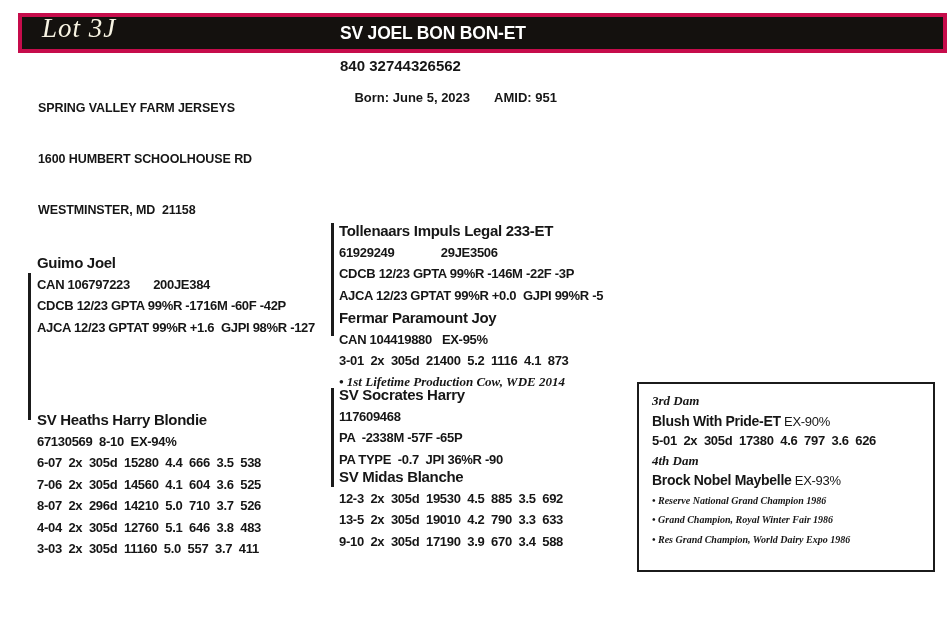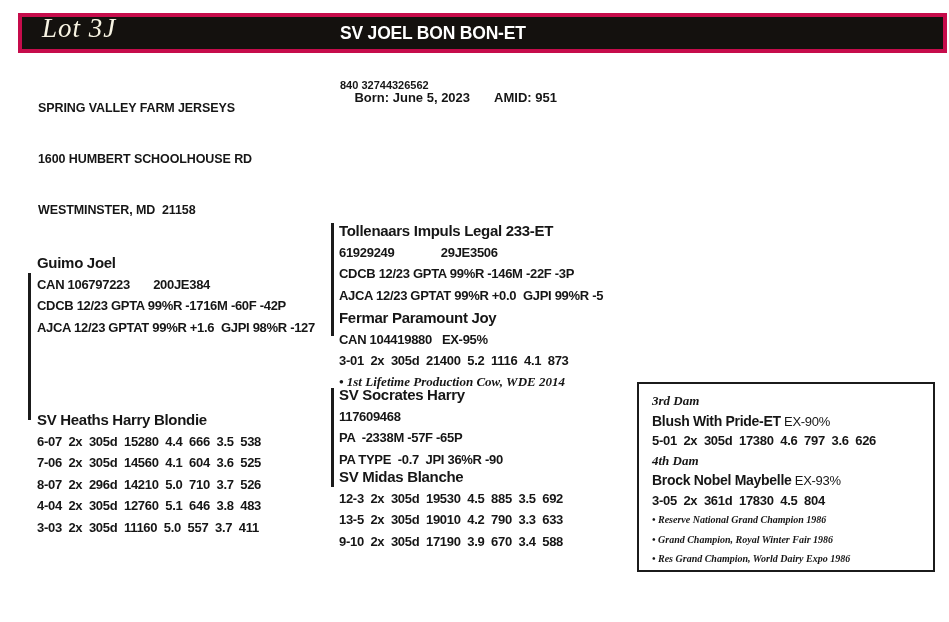--- a/index.html
+++ b/index.html
@@ -21,21 +21,21 @@
     position:absolute; left:318px; top:6px;
     font-size:17.5px; font-weight:bold; color:#ffffff; letter-spacing:-0.2px;
     white-space:pre;
   }
   
   .breeder {
     position:absolute; left:38px; top:66px;
     font-size:12.5px; font-weight:bold; line-height:17px; letter-spacing:-0.1px;
     white-space:pre;
   }
-  .regline { position:absolute; left:340px; top:57px; font-size:11px; font-weight:bold; white-space:pre;margin-top:22px; }
+  .regline { position:absolute; left:340px; top:57px; font-size:15px; font-weight:bold; white-space:pre; }
   .bornline { position:absolute; left:340px; top:75px; font-size:13px; font-weight:bold; white-space:pre; }
   .bornline .amid { margin-left:24px; }
   
   .block { position:absolute; }
   .btitle { font-size:15px; font-weight:bold; line-height:21.5px; letter-spacing:-0.3px; white-space:pre; }
   .pline  { font-size:13px; font-weight:bold; line-height:21.5px; letter-spacing:-0.3px; white-space:pre; }
   .note {
     font-family:"Liberation Serif", serif; font-style:italic; font-weight:bold;
     font-size:13px; line-height:20.5px; letter-spacing:0; white-space:normal;
   }
@@ -94,20 +94,21 @@
 
   <div class="block" id="blk-sire">
     <div class="btitle">Guimo Joel</div>
     <div class="pline">CAN 106797223       200JE384</div>
     <div class="pline">CDCB 12/23 GPTA 99%R -1716M -60F -42P</div>
     <div class="pline">AJCA 12/23 GPTAT 99%R +1.6  GJPI 98%R -127</div>
   </div>
 
   <div class="block" id="blk-dam">
     <div class="btitle">SV Heaths Harry Blondie</div>
+    <div class="pline">67130569  8-10  EX-94%</div>
     <div class="pline">6-07  2x  305d  15280  4.4  666  3.5  538</div>
     <div class="pline">7-06  2x  305d  14560  4.1  604  3.6  525</div>
     <div class="pline">8-07  2x  296d  14210  5.0  710  3.7  526</div>
     <div class="pline">4-04  2x  305d  12760  5.1  646  3.8  483</div>
     <div class="pline">3-03  2x  305d  11160  5.0  557  3.7  411</div>
   </div>
 
   <div class="block" id="blk-sire-sire">
     <div class="btitle">Tollenaars Impuls Legal 233-ET</div>
     <div class="pline">61929249              29JE3506</div>
@@ -135,19 +136,18 @@
     <div class="pline">13-5  2x  305d  19010  4.2  790  3.3  633</div>
     <div class="pline">9-10  2x  305d  17190  3.9  670  3.4  588</div>
   </div>
 
   <div class="mbox">
     <div class="dam-label">3rd Dam</div>
     <div class="dline"><span class="dname">Blush With Pride-ET</span><span class="dscore"> <span>EX-90%</span></span></div>
     <div class="pline">5-01  2x  305d  17380  4.6  797  3.6  626</div>
     <div class="dam-label">4th Dam</div>
     <div class="dline"><span class="dname">Brock Nobel Maybelle</span><span class="dscore"> <span>EX-93%</span></span></div>
-    <div class="pline">3-05  2x  361d  17830  4.5  804</div>
     <div class="note">Reserve National Grand Champion 1986</div>
     <div class="note">Grand Champion, Royal Winter Fair 1986</div>
     <div class="note">Res Grand Champion, World Dairy Expo 1986</div>
   </div>
 
 </div>
 
 </body></html>

